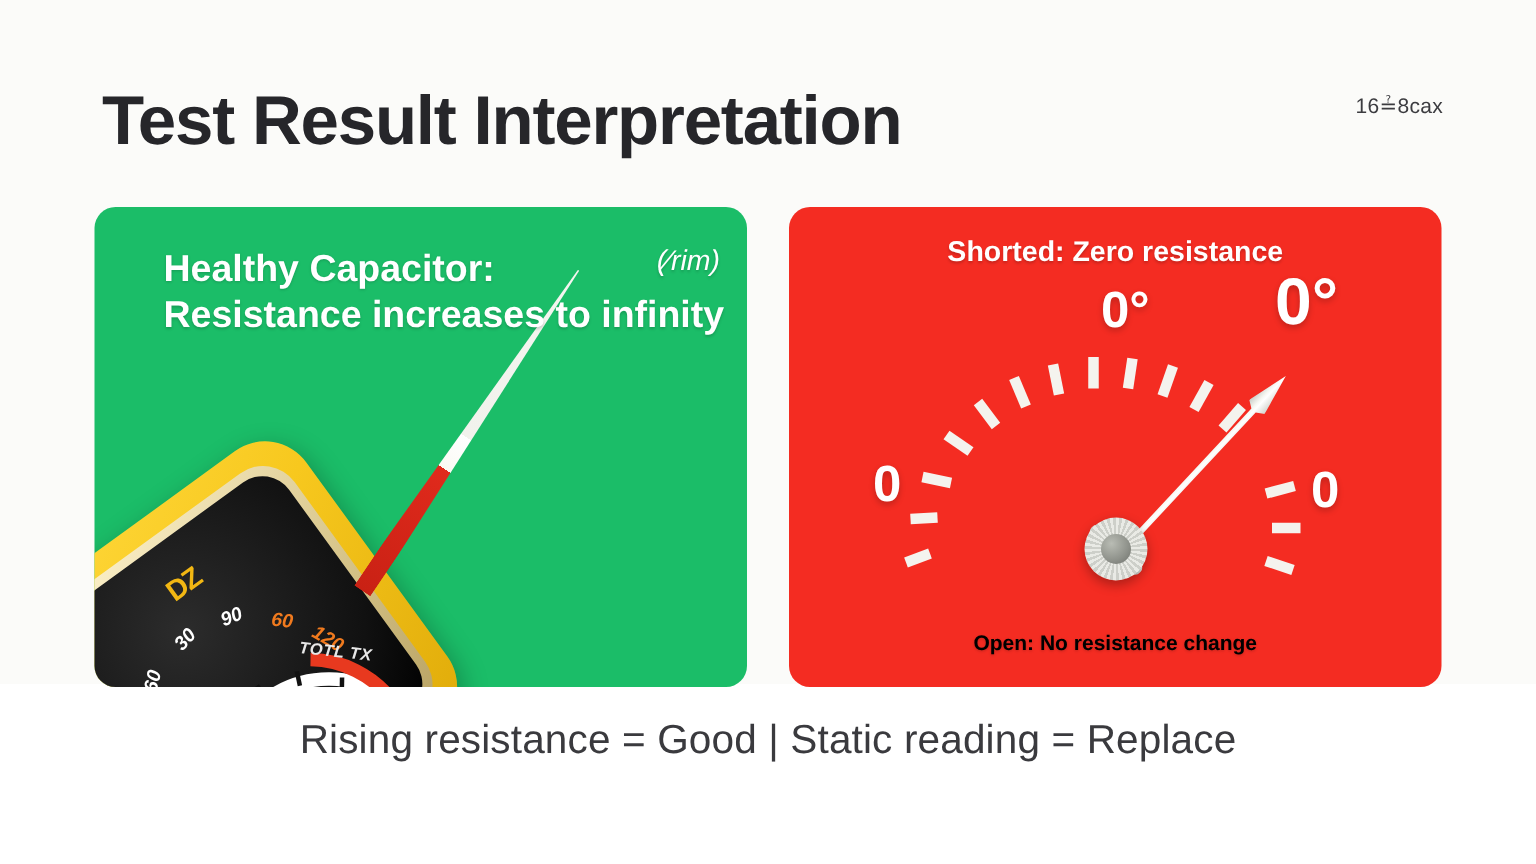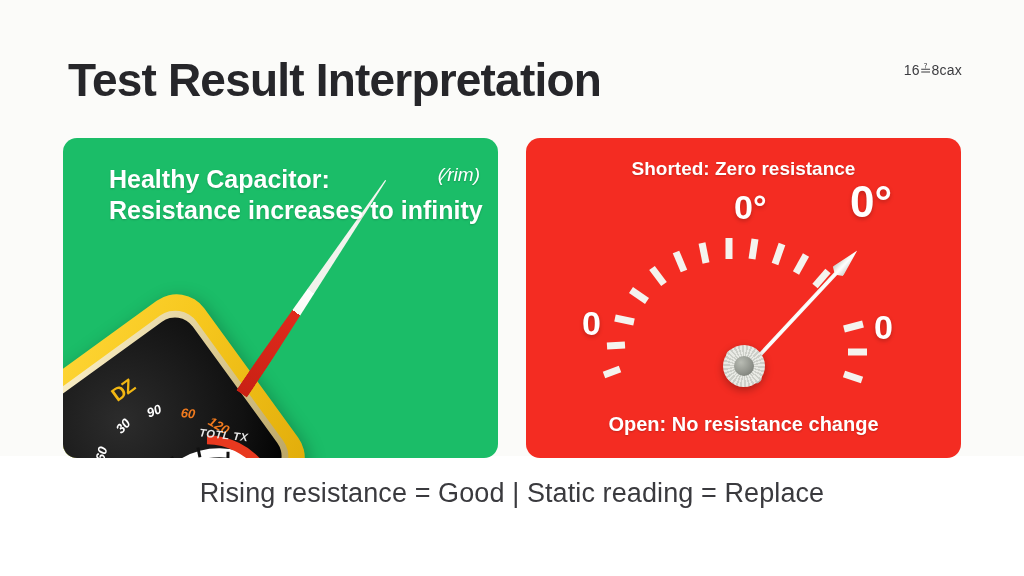--- a/index.html
+++ b/index.html
@@ -199,22 +199,22 @@
     font-weight: 700;
     text-shadow: 0 1px 2px rgba(0,0,0,0.20);
     white-space: nowrap;
   }
   .red-foot {
     position: absolute;
     left: 50%;
     bottom: 22px;
     transform: translateX(-50%);
     z-index: 6;
-    color: #ffffff;
-    font-size: 20px;
+    color: #000000;
+    font-size: 14px;
     font-weight: 700;
     text-shadow: 0 1px 2px rgba(0,0,0,0.20);
     white-space: nowrap;
   }
   .gauge {
     position: absolute;
     left: 0; top: 0;
     width: 436px;
     height: 320px;
   }

